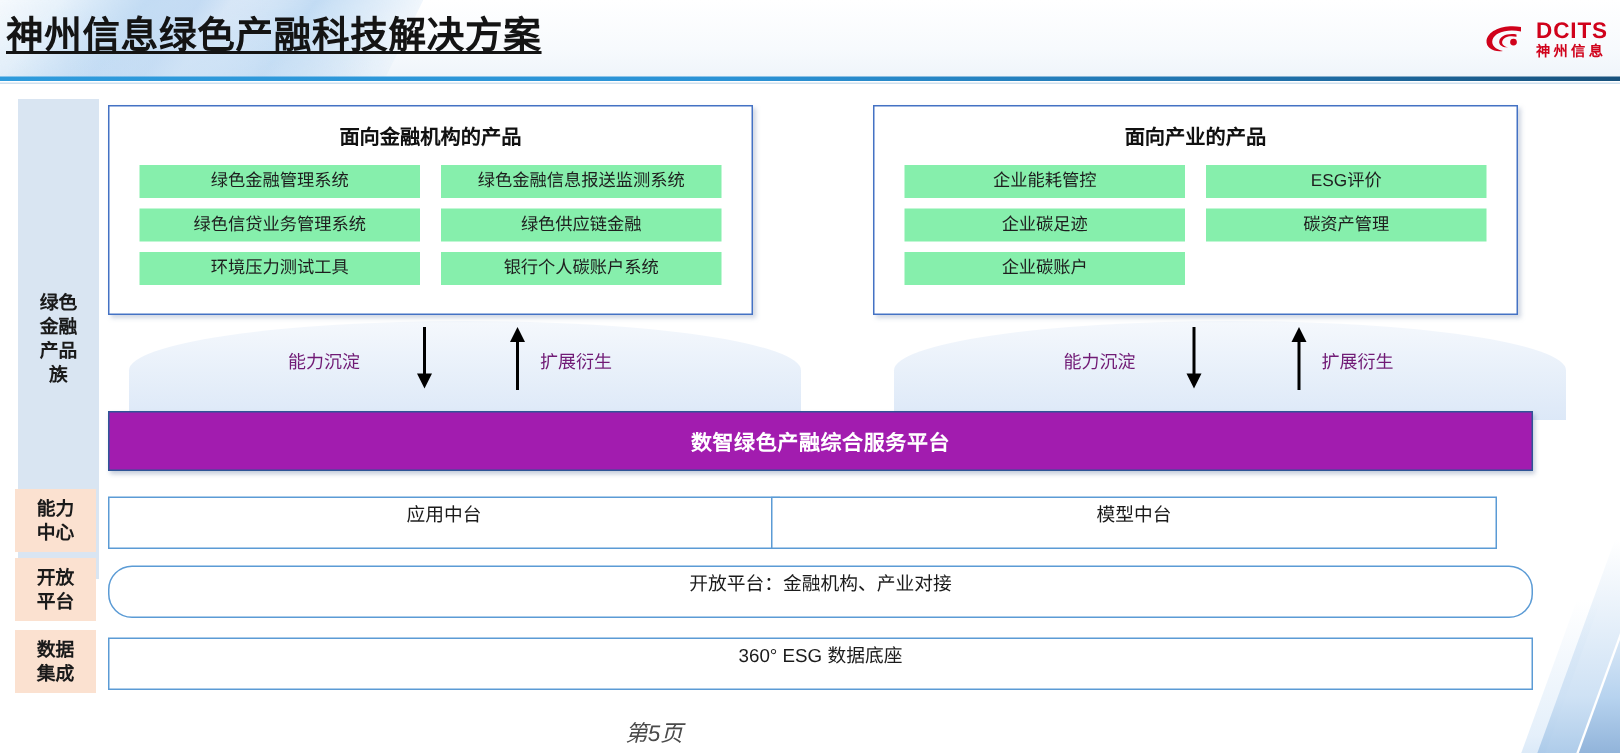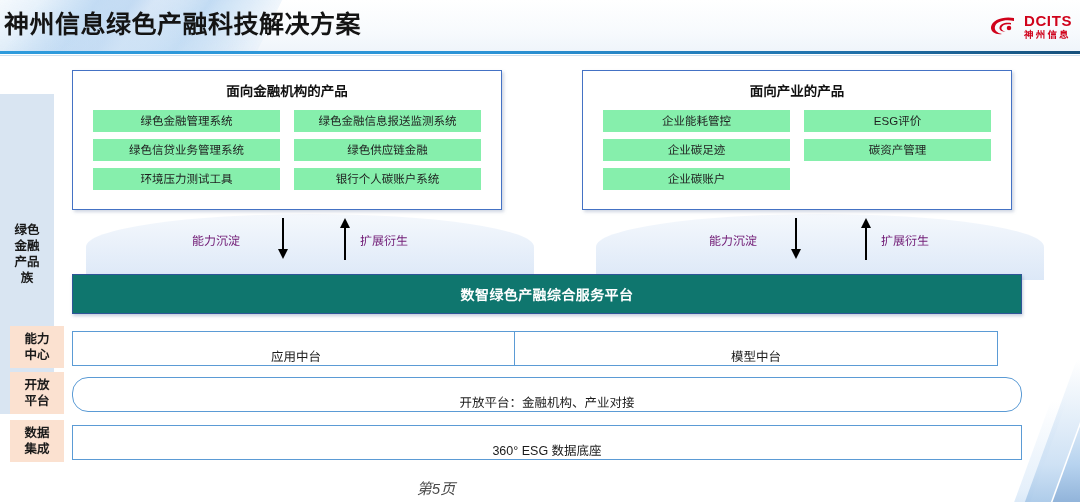--- a/index.html
+++ b/index.html
@@ -20,21 +20,21 @@
   .swoosh{position:absolute;top:-40px;left:-30px;width:300px;height:130px;
      background:linear-gradient(104deg,rgba(255,255,255,0) 0%,rgba(210,230,247,.95) 38%,rgba(255,255,255,.2) 55%,rgba(186,215,242,.85) 72%,rgba(255,255,255,0) 100%);
      transform:skewX(-26deg);filter:blur(.4px);}
   .swoosh2{position:absolute;top:-12px;left:-10px;width:250px;height:110px;
      background:linear-gradient(100deg,rgba(255,255,255,0) 10%,rgba(160,197,236,.55) 45%,rgba(255,255,255,0) 78%);
      transform:skewX(-30deg);}
   .swoosh3{position:absolute;top:20px;left:-40px;width:320px;height:90px;
      background:linear-gradient(96deg,rgba(255,255,255,0) 20%,rgba(205,226,246,.6) 50%,rgba(255,255,255,0) 85%);
      transform:skewX(-24deg);}
   .hdr-title{position:absolute;left:4px;top:4px;font-size:25px;font-weight:bold;
-     color:#141414;letter-spacing:.5px;line-height:40px;white-space:nowrap;}
+     color:#141414;letter-spacing:.5px;line-height:40px;white-space:nowrap;text-decoration:underline;}
   .hdr-rule{position:absolute;left:0;top:51px;width:1080px;height:4px;
      background:linear-gradient(90deg,#2e9bdc 0%,#2b93d6 45%,#1f6fa8 80%,#17517c 100%);}
   .hdr-rule-lo{position:absolute;left:0;top:55px;width:1080px;height:1px;background:#cfe0ee;}
 
   
   .logo{position:absolute;right:8px;top:6px;height:40px;display:flex;align-items:center;gap:5px;}
   .logo-mark{width:30px;height:22px;}
   .logo-txt{display:flex;flex-direction:column;line-height:1;}
   .logo-en{font-size:15px;font-weight:bold;color:#d0021b;letter-spacing:.6px;}
   .logo-cn{font-size:9.5px;font-weight:bold;color:#d0021b;letter-spacing:2.2px;margin-top:2px;}
@@ -59,28 +59,28 @@
 
   
   .pbox{position:absolute;border:1.6px solid #4472c4;background:#fff;
      box-shadow:2px 2px 3px rgba(120,140,175,.35);}
   .pbox-title{text-align:center;font-size:13.5px;font-weight:bold;color:#111;margin-top:9px;}
   .pgrid{display:grid;grid-template-columns:1fr 1fr;gap:7px 14px;padding:10px 20px 12px 20px;}
   .pitem{background:#86efac;color:#1e1e1e;font-size:11.5px;text-align:center;
      line-height:22px;height:22px;white-space:nowrap;overflow:hidden;}
 
   
-  .platform{position:absolute;background:#0f766e;border:1px solid #2f5597;
+  .platform{position:absolute;background:#a21caf;border:1px solid #2f5597;
      display:flex;align-items:center;justify-content:center;
      color:#fff;font-size:14px;font-weight:bold;letter-spacing:.4px;
      box-shadow:1px 2px 3px rgba(110,130,165,.4);}
 
   
   .rowbox{position:absolute;border:1.4px solid #5b9bd5;background:#fff;
-     display:flex;align-items:flex-end;justify-content:center;
+     display:flex;align-items:flex-start;justify-content:center;
      font-size:12.5px;color:#1b1b1b;}
 
   
   .arrlab{position:absolute;font-size:12px;font-weight:normal;color:#701a75;white-space:nowrap;}
   .arrow{position:absolute;}
 
   
   .foot{position:absolute;left:0;bottom:4px;width:872px;text-align:center;
      font-size:15px;font-style:italic;color:#4a4a4a;}
 </style>
@@ -113,21 +113,21 @@
   <div class="hdr-rule-lo"></div>
 
   <div class="hill l"></div>
   <div class="hill r"></div>
   <div class="corner">
     <i class="c3"></i>
     <i class="c1"></i>
     <i class="c2"></i>
   </div>
 
-  <div class="side blue" style="left:0;top:66px;width:54px;height:320px;margin-top:28px;">
+  <div class="side blue" style="left:12px;top:66px;width:54px;height:320px;">
     <span>
       <span>绿色</span><br>
       <span>金融</span><br>
       <span>产品</span><br>
       <span>族</span>
     </span>
   </div>
 
   <div class="side peach" style="left:10px;top:326px;width:54px;height:42px;">
     <span>

